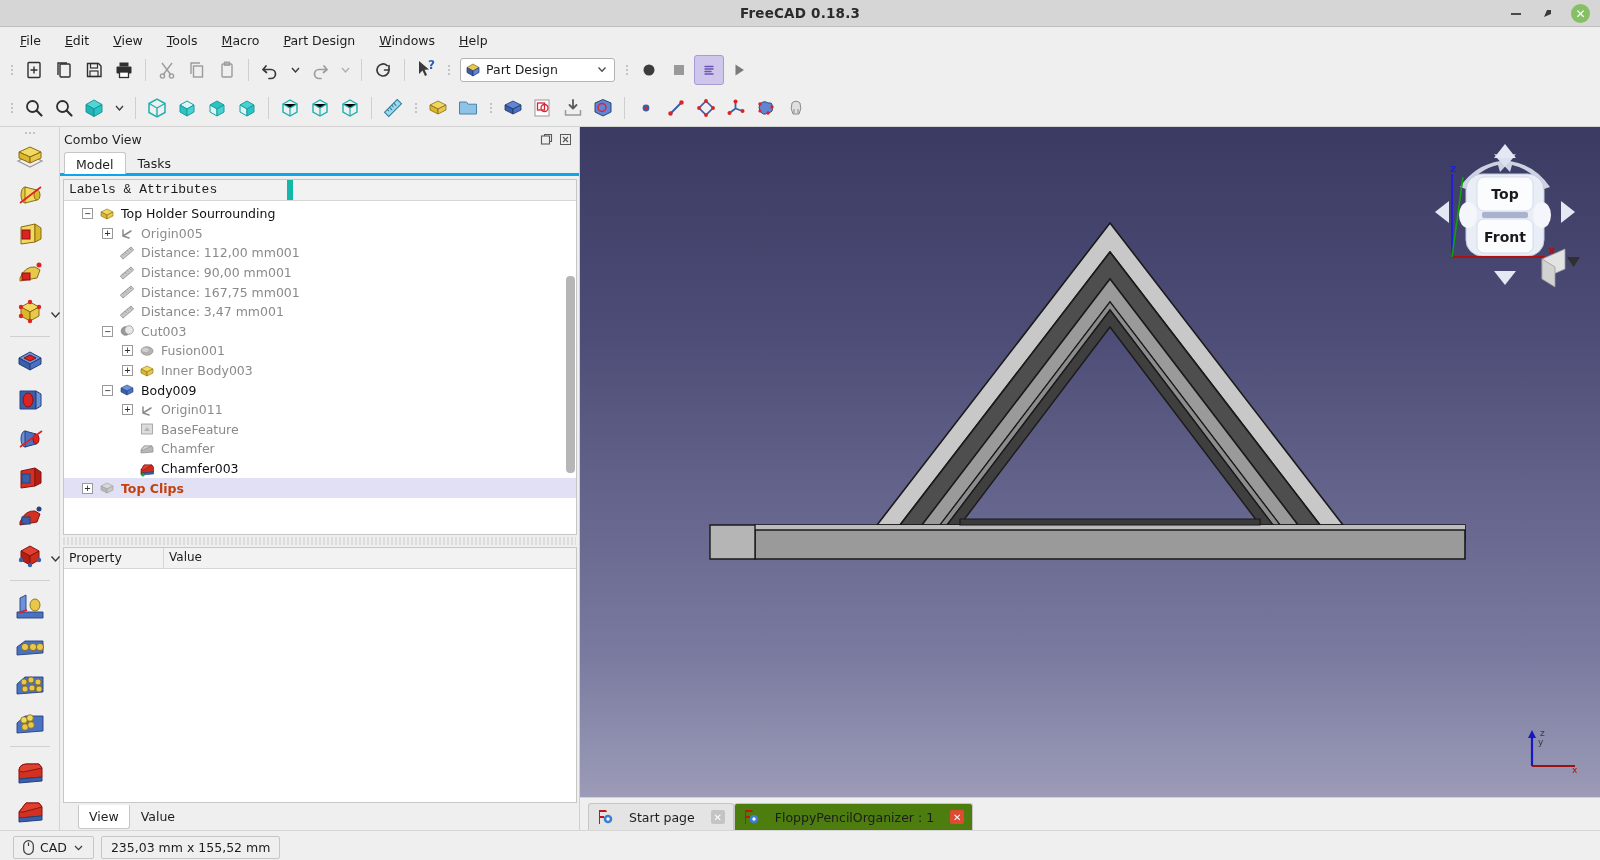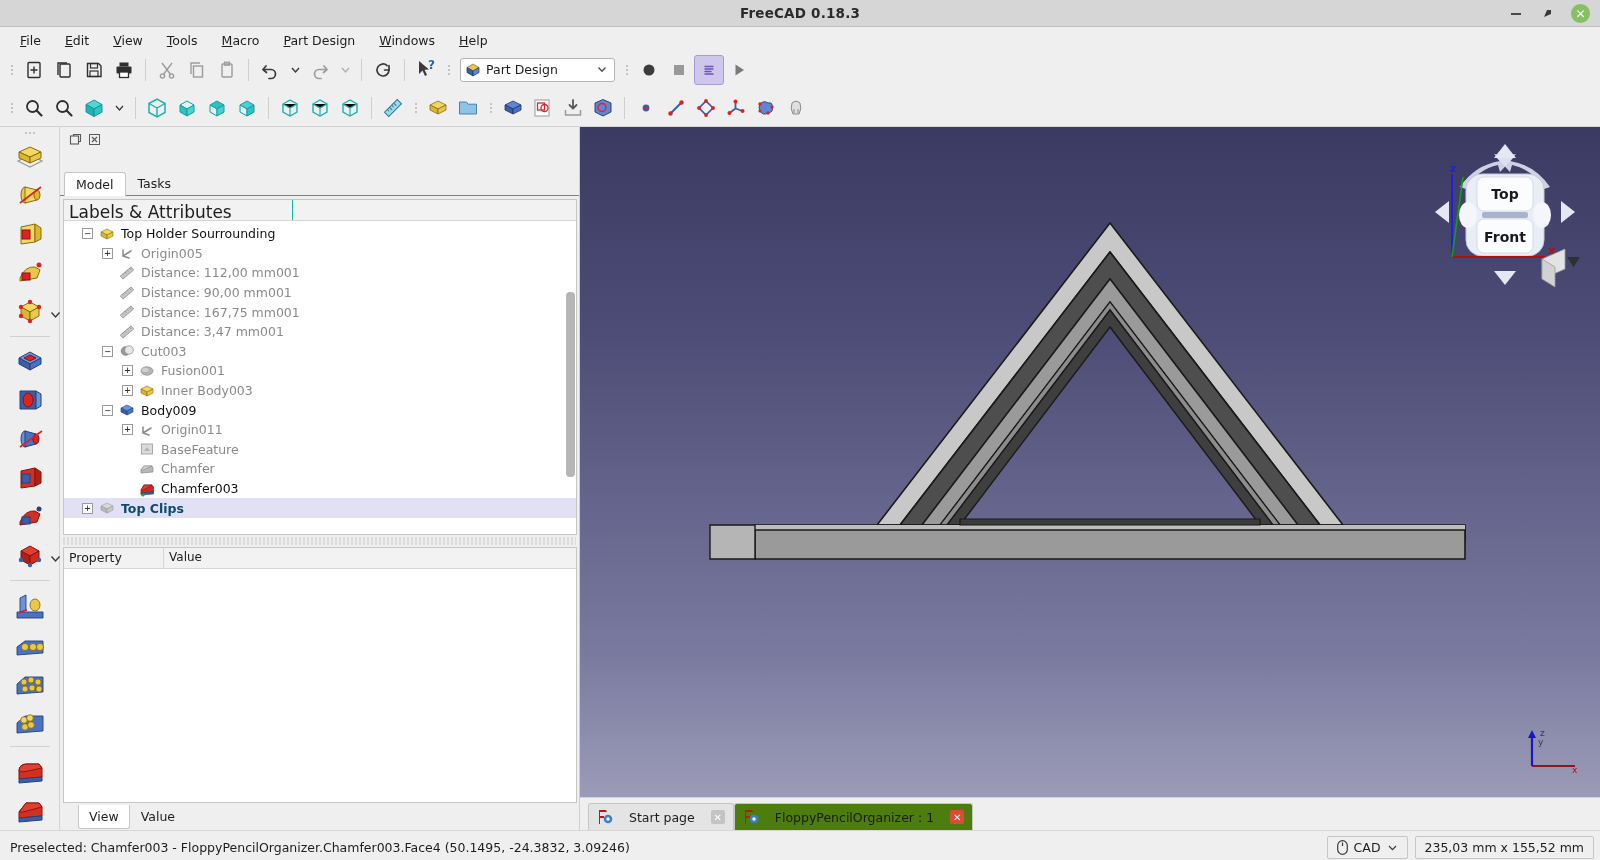--- a/index.html
+++ b/index.html
@@ -53,39 +53,39 @@
   .ltb .grip { flex-direction:row; width:22px; height:9px;}
   .lbtn { width:44px;height:44px; display:flex;align-items:center;justify-content:center; border-radius:3px; cursor:pointer; position:relative;}
   .lbtn .chev { position:absolute; right:-10px; top:16px; font-size:11px; color:#3f3f3f;}
   .lsep { width:40px;height:1px;background:#d0d0d0;margin:5px 0;}
 
   
   .combo { width:520px; background:#efefef; display:flex; flex-direction:column; border-right:1px solid #cfcfcf;}
   .combo-hdr { height:24px; display:flex; align-items:center; padding:0 6px 0 4px; }
   .combo-hdr .t { flex:1; font-size:12.5px;}
   .chdr-ico { width:16px;height:16px; margin-left:3px; cursor:pointer; color:#4a4a4a; display:flex;align-items:center;justify-content:center;}
-  .tabs { height:25px; display:flex; align-items:flex-end; padding-left:4px; border-bottom:1px solid #0ea5e9;margin-top:20px;}
+  .tabs { height:25px; display:flex; padding-left:4px; border-bottom:3px solid #0ea5e9;}
   .tab { padding:4px 11px 4px; font-size:12.5px; cursor:pointer; border:1px solid transparent; border-bottom:none;}
   .tab.sel { background:#fff; border-color:#c6c6c6; border-radius:3px 3px 0 0; position:relative; top:1px;}
   .treewrap { flex:1 1 auto; background:#fff; border:1px solid #c6c6c6; margin:3px 2px 0 3px; overflow:hidden; position:relative; display:flex; flex-direction:column;}
   .treehdr { height:21px; background:#f2f2f2; border-bottom:1px solid #d6d6d6; display:flex;}
-  .treehdr .c1 { width:229px; padding:2px 0 0 5px; font-size:17px; border-right:1px solid #14b8a6;}
+  .treehdr .c1 { width:229px; padding:2px 0 0 5px; font-size:13px; border-right:6px solid #14b8a6;font-family:Liberation Mono, monospace;}
   .treehdr .c2 { flex:1;}
   .tree { flex:1; overflow:hidden; padding-top:3px; position:relative;}
   .trow { height:19.6px; display:flex; align-items:center; font-size:12.5px; white-space:nowrap;}
   .trow .exp {
     width:11px;height:11px;border:1px solid #9a9a9a;background:#fff; margin-right:5px;
     font-size:10px; line-height:9px; text-align:center; color:#333; cursor:pointer; flex:none; font-family:"DejaVu Sans Mono",monospace;
   }
   .trow .nexp { width:11px; margin-right:5px; flex:none;}
   .ticon { width:17px;height:16px; margin-right:6px; flex:none; display:flex;align-items:center;justify-content:center;}
   .tlabel { color:#8a8a8a; }
   .tlabel.black { color:#111; }
   .trow.sel { background:#e2e0f5; }
-  .trow.sel .tlabel { color:#0c4a6e; font-weight:bold;}
+  .trow.sel .tlabel { color:#c2410c; font-weight:bold;}
   .vscroll { position:absolute; right:1px; top:24px; width:9px; bottom:2px; }
   .vthumb { position:absolute; left:0; width:9px; background:#b6b6b6; border-radius:4px;}
   .splitter { height:8px; margin:2px 3px; background:
      repeating-linear-gradient(90deg,#dcdcdc 0 2px,#efefef 2px 4px); }
   .propwrap { height:256px; background:#fff; border:1px solid #c6c6c6; margin:0 2px 0 3px; display:flex; flex-direction:column;}
   .prophdr { height:21px; background:#f2f2f2; border-bottom:1px solid #d6d6d6; display:flex;}
   .prophdr .c1 { width:100px; padding:2px 0 0 5px; font-size:12.5px; border-right:1px solid #d6d6d6;}
   .prophdr .c2 { flex:1; padding:2px 0 0 5px; font-size:12px;}
   .propbody{flex:1;}
   .btabs { height:27px; display:flex; align-items:flex-start; padding:2px 0 0 18px;}
@@ -648,20 +648,21 @@
       <svg width="34" height="34" viewBox="0 0 34 34">
         <path d="M6 18 L13 9 L26 9 L29 13 L29 22 L6 24Z" fill="#d23020" stroke="#811" stroke-width="1"></path>
         <path d="M6 18 L13 9 L26 9 L29 13 L10 18 Z" fill="#e04030" stroke="#811" stroke-width=".9"></path>
         <path d="M6 24 L29 22 L29 26 L6 28Z" fill="#3a5fa8" stroke="#24427e" stroke-width="1"></path>
       </svg>
     </div>
   </div>
 
   <div class="combo">
     <div class="combo-hdr">
+      <div class="t">Combo View</div>
       <div class="chdr-ico">
         <svg width="13" height="13" viewBox="0 0 13 13">
             <rect x="1.5" y="3" width="8" height="8" fill="none" stroke="#5a5a5a" stroke-width="1.1"></rect>
             <path d="M4.5 3 V1.5 H11.5 V8.5 H9.5" fill="none" stroke="#5a5a5a" stroke-width="1.1"></path>
           </svg>
       </div>
       <div class="chdr-ico">
         <svg width="13" height="13" viewBox="0 0 13 13">
             <rect x="1.5" y="1.5" width="10" height="10" fill="none" stroke="#5a5a5a" stroke-width="1"></rect>
             <path d="M4 4 L9 9M9 4 L4 9" stroke="#5a5a5a" stroke-width="1.2"></path>
@@ -942,21 +943,20 @@
           <circle cx="11" cy="10" r="1.7" fill="#fff"></circle>
         </svg>
         <span>FloppyPencilOrganizer : 1</span>
         <span class="x red">✕</span>
       </div>
     </div>
   </div>
 </div>
 
 <div class="status">
-  <div class="msg">Preselected: Chamfer003 - FloppyPencilOrganizer.Chamfer003.Face4 (50.1495, -24.3832, 3.09246)</div>
   <div class="sbox">
     <svg width="11" height="15" viewBox="0 0 11 15">
       <rect x="0.7" y="0.7" width="9.6" height="13.6" rx="4.8" fill="none" stroke="#3a3a3a" stroke-width="1.2"></rect>
       <path d="M5.5 2.5v3.5" stroke="#3a3a3a" stroke-width="1.2"></path>
     </svg>
     <span>CAD</span>
     <svg width="11" height="11" viewBox="0 0 11 11">
         <path d="M2 4 L5.5 7.6 L9 4" fill="none" stroke="#3a3a3a" stroke-width="1.2"></path>
       </svg>
   </div>

